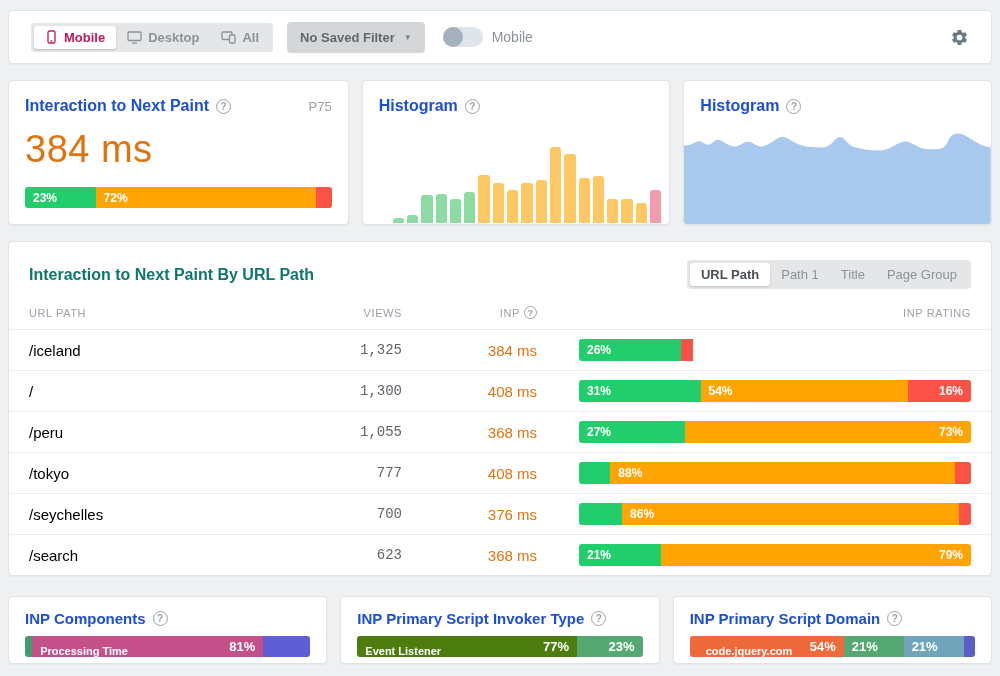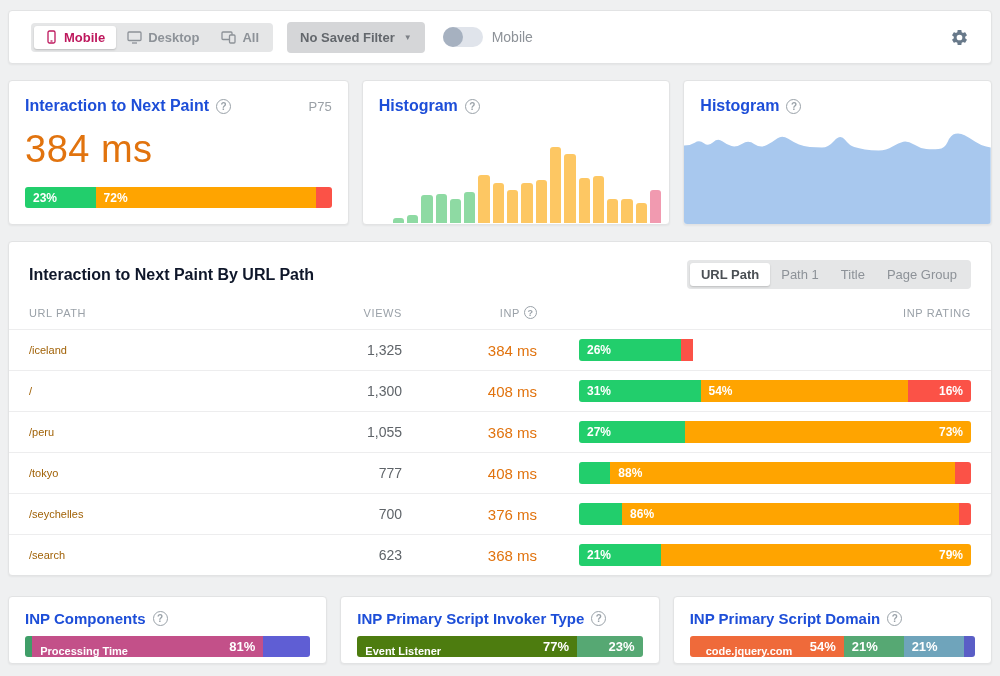--- a/index.html
+++ b/index.html
@@ -41,32 +41,32 @@
   .seg .val.right, .seg .val.after-lbl { margin-left:auto; }
 
   .abs-title { position:absolute; top:16px; left:16px; }
   .hist-area { position:absolute; left:30px; right:8px; bottom:1px; height:76px; display:flex; align-items:flex-end; gap:3px; }
   .hist-bar { flex:1; border-radius:3px 3px 0 0; }
   .tl-svg { position:absolute; left:0; right:0; bottom:0; width:100%; height:98px; display:block; }
 
   
   .table-card { margin-top:16px; padding-top:18px; }
   .table-head { display:flex; align-items:center; padding:0 20px; }
-  .table-title { font-size:16px; font-weight:700; color:#0f172a; }
+  .table-title { font-size:16px; font-weight:700; color:#0f766e; }
   .tabs { margin-left:auto; display:flex; background:#e5e6e7; border-radius:4px; padding:3px; }
   .tab { padding:4px 11px; font-size:13px; color:#8d9298; border-radius:3px; cursor:pointer; white-space:nowrap; }
   .tab.active { background:#fff; color:#4a4f54; font-weight:700; box-shadow:0 1px 2px rgba(0,0,0,.18); }
   .grid { display:grid; grid-template-columns:268px 105px 135px 1fr; align-items:center; padding:0 20px; }
   .cols { margin-top:17px; padding-bottom:10px; }
   .col { font-size:11px; letter-spacing:.6px; color:#9aa1a8; }
   .col.r { text-align:right; }
   .col.inp-col { display:flex; justify-content:flex-end; align-items:center; gap:4px; }
   .trow { height:41px; border-top:1px solid #ededee; cursor:pointer; }
-  .path-cell { font-size:11px; color:#a16207; }
-  .views-cell { text-align:right; font-size:14px; color:#5f6469; }
+  .path-cell { font-size:15px; color:#000000; }
+  .views-cell { text-align:right; font-size:14px; color:#5f6469;font-family:Liberation Mono, monospace; }
   .inp-cell { text-align:right; font-size:15px; color:#e1730e; }
   .rating-cell { display:flex; justify-content:flex-end; }
   .rating-cell .seg-bar { margin-top:0; width:392px; height:22px; }
 
   
   .bottom-row { margin-top:20px; }
   .bottom-row .card { height:68px; padding:13px 16px; flex:1; }
   .bottom-row .card-title { font-size:15px; }
   .bottom-row .seg-bar { margin-top:9px; }
   .seg .lbl { margin-right:10px; font-size:11px;margin-top:8px; }

